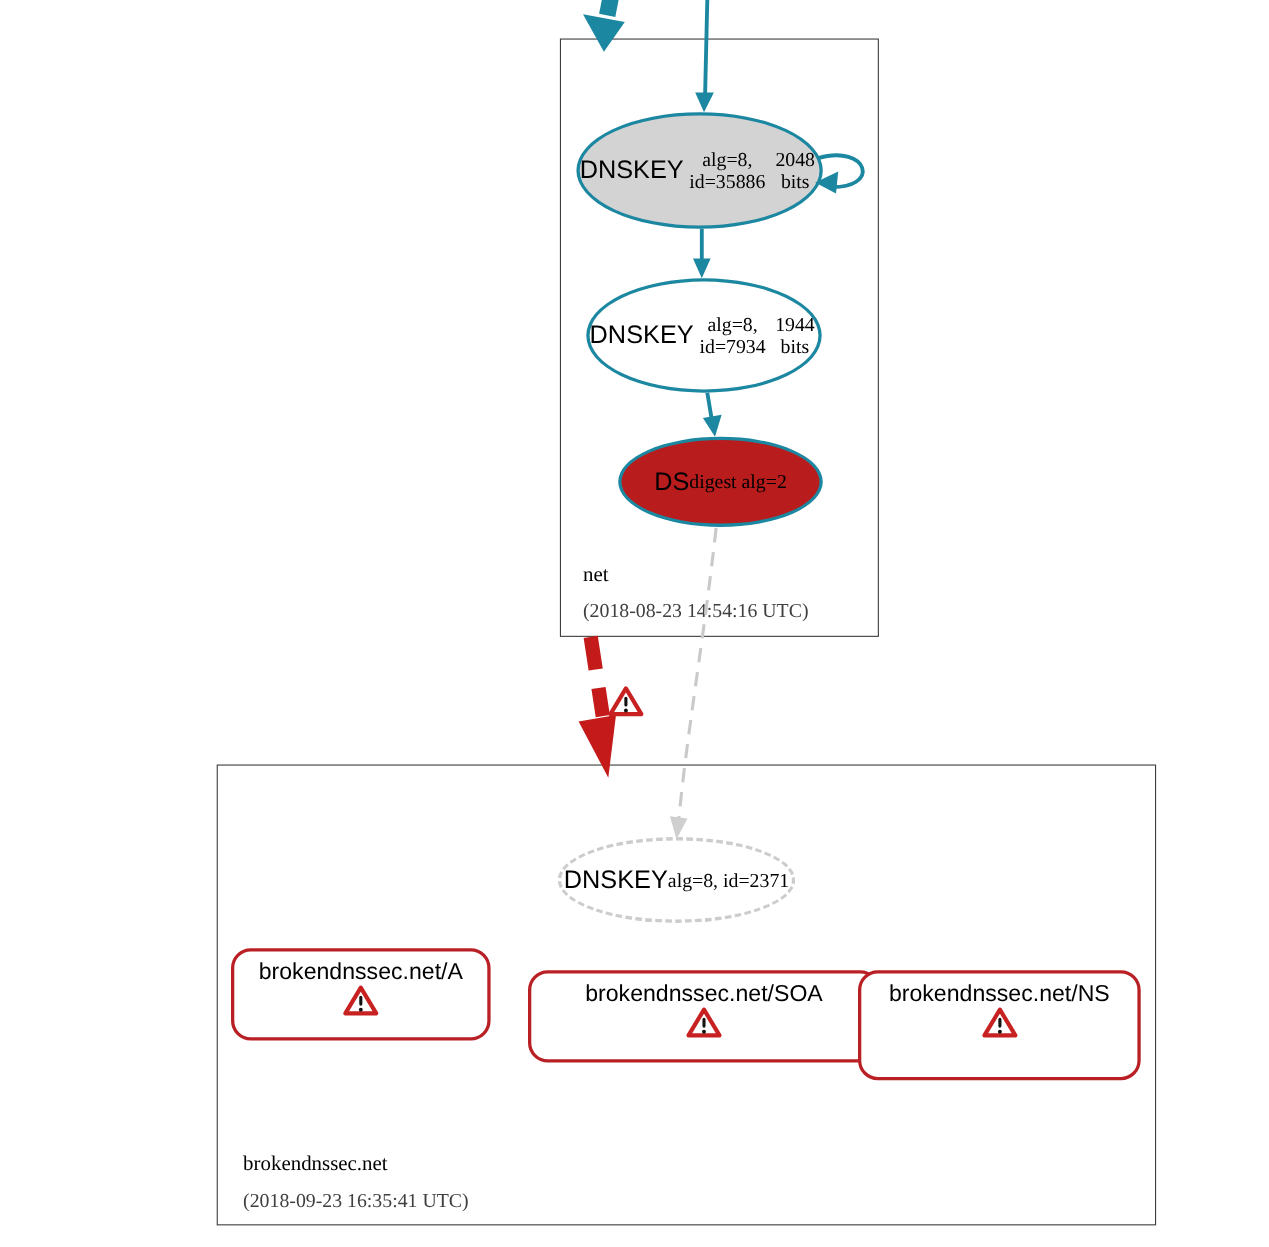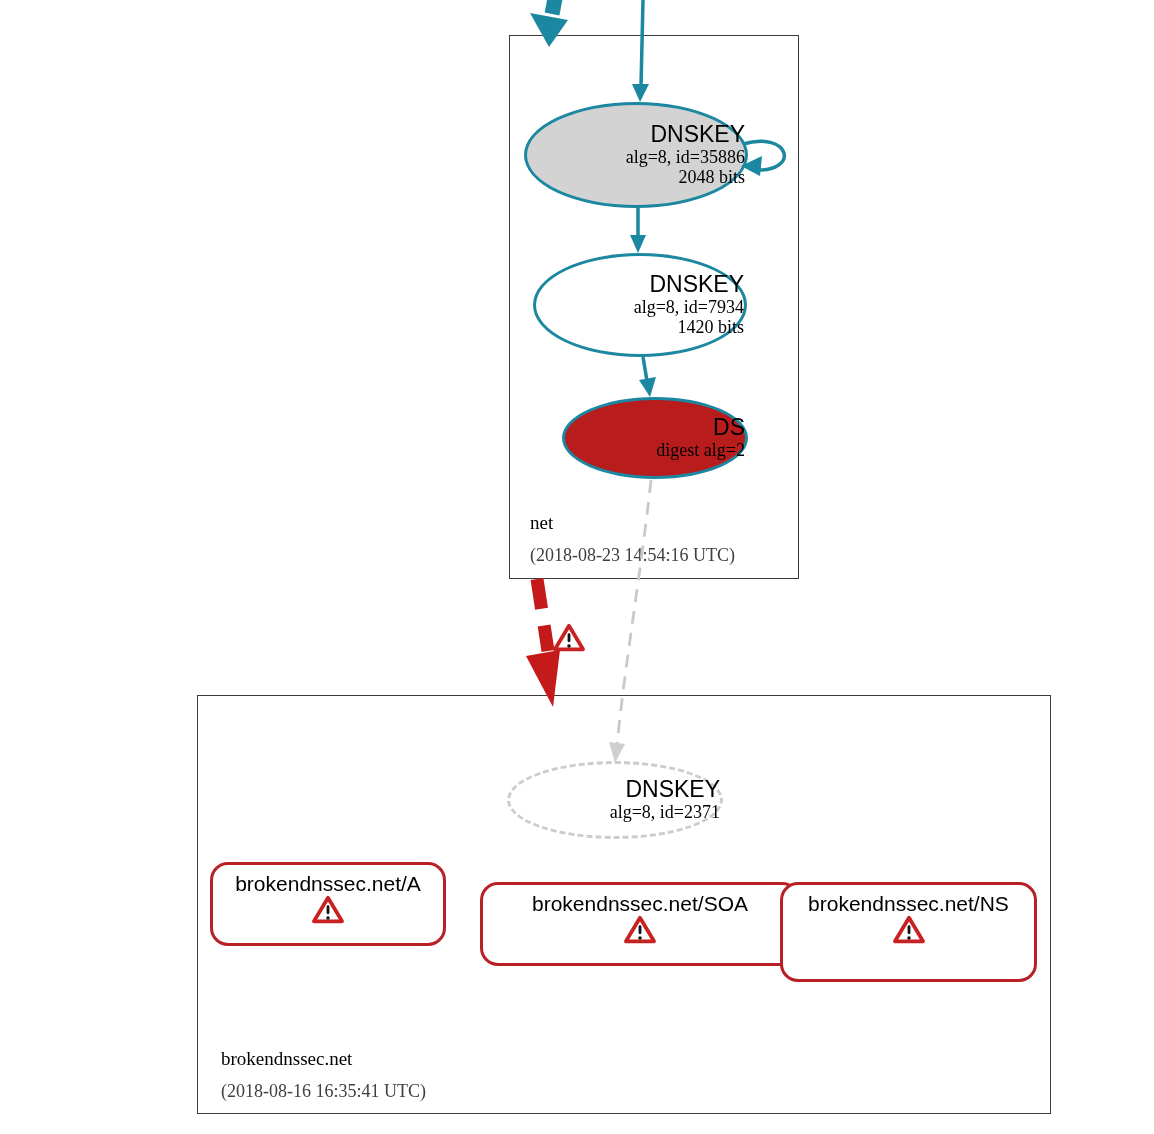--- a/index.html
+++ b/index.html
@@ -13,21 +13,21 @@
   
   .zone{position:absolute;border:1px solid #3c3c3c;background:transparent;}
   .zone-net{left:509px;top:35px;width:288px;height:542px;}
   .zone-broken{left:197px;top:695px;width:852px;height:417px;}
   .zone-label{position:absolute;font-family:"Liberation Serif",serif;font-size:19px;color:#000;white-space:nowrap;}
   .zone-ts{position:absolute;font-family:"Liberation Serif",serif;font-size:18px;color:#404040;white-space:nowrap;}
 
   
   .node{
     position:absolute;border-radius:50%;
-    display:flex;flex-direction:column;align-items:flex-end;justify-content:center;
+    display:flex;flex-direction:row;align-items:center;justify-content:center;
     text-align:center;box-sizing:border-box;
   }
   .node-title{font-family:"Liberation Sans",sans-serif;font-size:23px;color:#000;line-height:1.02;}
   .node-sub{font-family:"Liberation Serif",serif;font-size:18px;color:#000;line-height:1.12;}
   .ellipse-ksk{left:524px;top:102px;width:224px;height:106px;background:#d3d3d3;border:3px solid #1c87a0;}
   .ellipse-zsk{left:533px;top:253px;width:214px;height:104px;background:#ffffff;border:3px solid #1c87a0;}
   .ellipse-ds{left:562px;top:397px;width:186px;height:82px;background:#b91c1c;border:3px solid #1c87a0;}
   .ellipse-child{left:507px;top:761px;width:216px;height:78px;background:#ffffff;border:3px dashed #cccccc;}
 
   
@@ -53,32 +53,32 @@
 
 <div class="canvas">
 
   <div class="zone zone-net"></div>
   <div class="zone zone-broken"></div>
 
   <div class="zone-label" style="left:530px;top:512px;">net</div>
   <div class="zone-ts" style="left:530px;top:545px;">(2018-08-23 14:54:16 UTC)</div>
 
   <div class="zone-label" style="left:221px;top:1048px;">brokendnssec.net</div>
-  <div class="zone-ts" style="left:221px;top:1081px;">(2018-08-16 16:35:41 UTC)</div>
+  <div class="zone-ts" style="left:221px;top:1081px;">(2018-09-23 16:35:41 UTC)</div>
 
   <div class="node ellipse-ksk">
     <span class="node-title">DNSKEY</span>
     <span class="node-sub">alg=8, id=35886</span>
     <span class="node-sub">2048 bits</span>
   </div>
 
   <div class="node ellipse-zsk">
     <span class="node-title">DNSKEY</span>
     <span class="node-sub">alg=8, id=7934</span>
-    <span class="node-sub">1420 bits</span>
+    <span class="node-sub">1944 bits</span>
   </div>
 
   <div class="node ellipse-ds">
     <span class="node-title">DS</span>
     <span class="node-sub">digest alg=2</span>
   </div>
 
   <div class="node ellipse-child">
     <span class="node-title">DNSKEY</span>
     <span class="node-sub">alg=8, id=2371</span>

